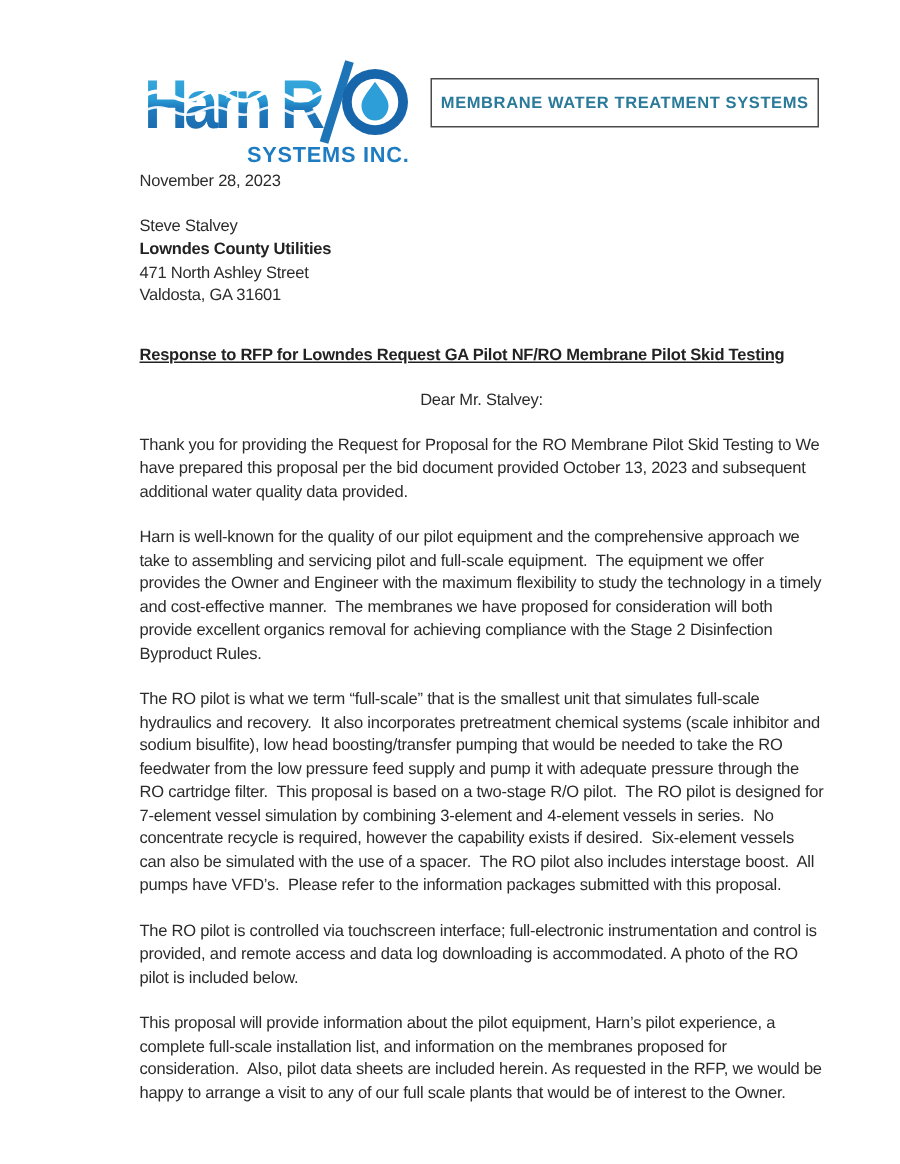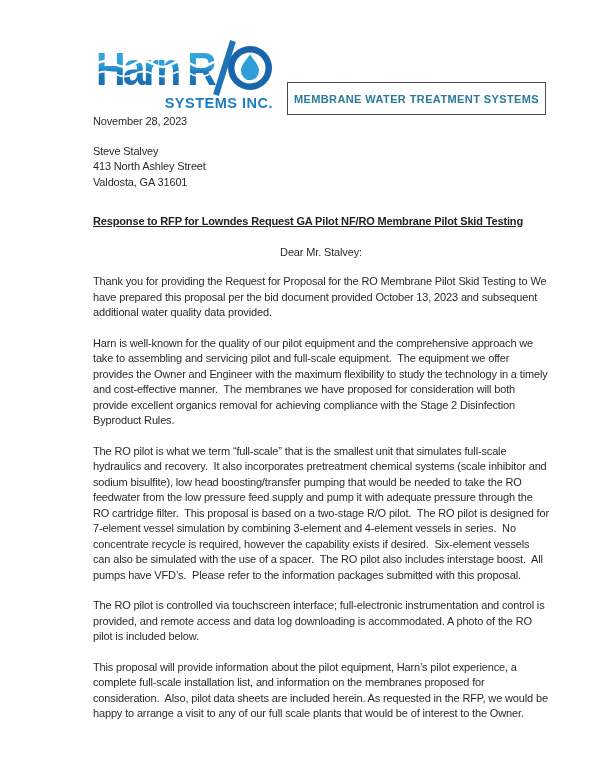--- a/index.html
+++ b/index.html
@@ -13,21 +13,21 @@
     width:600px;height:776px;
     background:#ffffff;
     overflow:hidden;
   }
   
   .logo{
     position:absolute;left:96px;top:39px;
     width:182px;height:72px;text-align:right;
   }
   .banner{
-    position:absolute;left:287px;top:82px;
+    position:absolute;left:287px;top:52px;
     width:257px;height:31px;
     border:1px solid #4a4a4a;
     display:flex;align-items:center;justify-content:center;
   }
   .banner span{
     font-size:11px;font-weight:bold;
     letter-spacing:0.4px;
     color:#2a7a99;
     white-space:nowrap;
   }
@@ -92,21 +92,22 @@
   <div class="banner">
     <span>MEMBRANE WATER TREATMENT SYSTEMS</span>
   </div>
 
   <div class="content">
 
     <div class="date">November 28, 2023</div>
 
     <div class="recipient">
       <div>Steve Stalvey</div>
-      <div>413 North Ashley Street</div>
+      <div class="org">Lowndes County Utilities</div>
+      <div>471 North Ashley Street</div>
       <div>Valdosta, GA 31601</div>
     </div>
 
     <div class="subject">Response to RFP for Lowndes Request GA Pilot NF/RO Membrane Pilot Skid Testing</div>
 
     <div class="salutation">Dear Mr. Stalvey:</div>
 
     <p class="para">Thank you for providing the Request for Proposal for the RO Membrane Pilot Skid Testing to We have prepared this proposal per the bid document provided October 13, 2023 and subsequent additional water quality data provided.</p>
     <p class="para">Harn is well-known for the quality of our pilot equipment and the comprehensive approach we take to assembling and servicing pilot and full-scale equipment.  The equipment we offer provides the Owner and Engineer with the maximum flexibility to study the technology in a timely and cost-effective manner.  The membranes we have proposed for consideration will both provide excellent organics removal for achieving compliance with the Stage 2 Disinfection Byproduct Rules.</p>
     <p class="para">The RO pilot is what we term “full-scale” that is the smallest unit that simulates full-scale hydraulics and recovery.  It also incorporates pretreatment chemical systems (scale inhibitor and sodium bisulfite), low head boosting/transfer pumping that would be needed to take the RO feedwater from the low pressure feed supply and pump it with adequate pressure through the RO cartridge filter.  This proposal is based on a two-stage R/O pilot.  The RO pilot is designed for 7-element vessel simulation by combining 3-element and 4-element vessels in series.  No concentrate recycle is required, however the capability exists if desired.  Six-element vessels can also be simulated with the use of a spacer.  The RO pilot also includes interstage boost.  All pumps have VFD’s.  Please refer to the information packages submitted with this proposal.</p>

